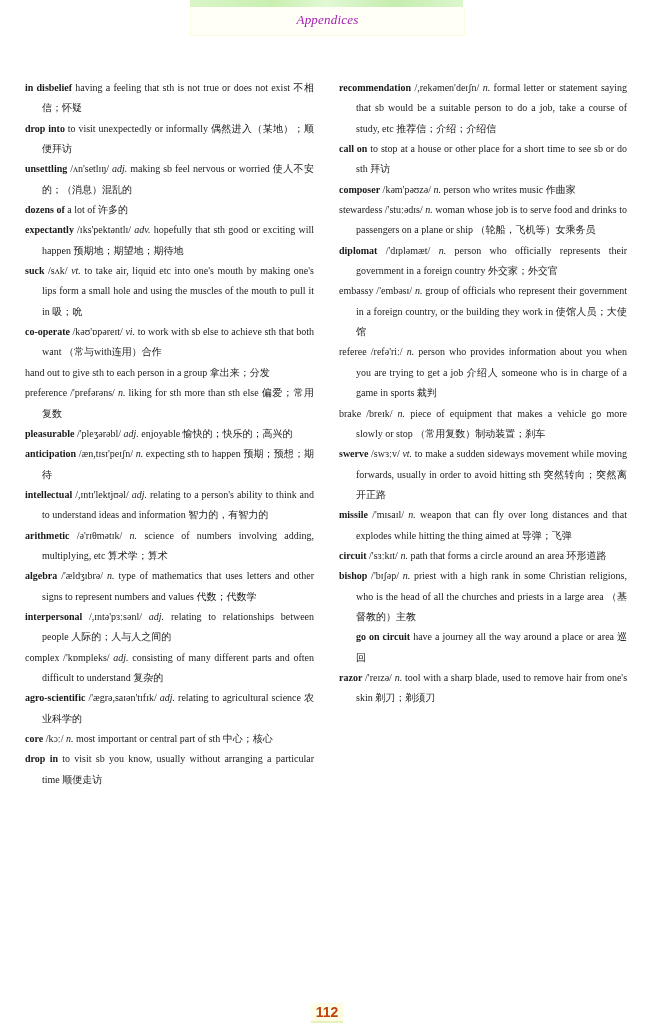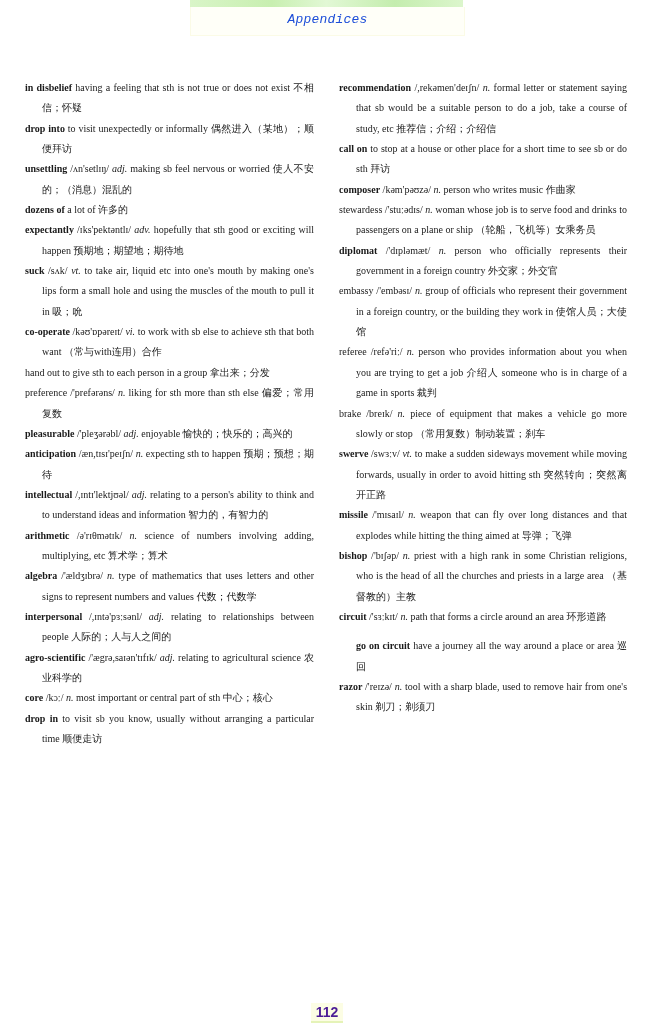--- a/index.html
+++ b/index.html
@@ -13,36 +13,36 @@
   .header-green {
     position: absolute; left: 0; top: 0; width: 100%; height: 7px;
     background: linear-gradient(90deg, #d9f5c8, #c8efb0 30%, #e2f8d5 50%, #c4edae 75%, #dcf6cc);
   }
   .header-box {
     position: absolute; left: 0; top: 7px; width: 100%; height: 28px;
     background: #fffff8; border-left: 1px solid #fbfbe6; border-right: 1px solid #fbfbe6; border-bottom: 1px solid #fbfbe6;
     text-align: center;
   }
   .header-title {
-    display: inline-block; margin-top: 5px; font-family: Liberation Mono, monospace; font-style: italic;
-    font-size: 13px; color: #1d4ed8; letter-spacing: 0.2px;
+    display: inline-block; margin-top: 5px; font-family: Liberation Serif, serif; font-style: italic;
+    font-size: 13px; color: #a21caf; letter-spacing: 0.2px;
   }
   .col {
     position: absolute; top: 78px; font-size: 10px; line-height: 20.35px;
   }
   .col-left { left: 25px; width: 289px; }
   .col-right { left: 339px; width: 288px; }
   .entry { text-indent: -17px; padding-left: 17px; text-align: justify; margin: 0; }
-  .entry.sub { padding-left: 17px; text-indent: 0; margin-top: 9px; }
+  .entry.sub { padding-left: 17px; text-indent: 0; }
   .hw { font-weight: bold; }
   .pos { font-style: italic; }
   .page-num {
     position: absolute; left: 311px; top: 1003px; width: 32px; height: 18px;
     background: #fcfde4; border-bottom: 2px solid #e5f3b8;
-    font-family: "Liberation Sans", sans-serif; font-weight: bold; font-size: 14px; text-align: center; line-height: 18px; color: #4c1d95;
+    font-family: "Liberation Sans", sans-serif; font-weight: bold; font-size: 14px; text-align: center; line-height: 18px; color: #c2410c;
   }
 </style>
 </head>
 <body>
 
 <div class="header-band">
   <div class="header-green"></div>
   <div class="header-box">
     <span class="header-title">Appendices</span>
   </div>
@@ -57,34 +57,35 @@
     <p class="entry"><span class="hw">suck</span> <span>/sʌk/</span> <span class="pos">vt.</span> <span>to take air, liquid etc into one's mouth by making one's lips form a small hole and using the muscles of the mouth to pull it in</span> <span>吸；吮</span></p>
     <p class="entry"><span class="hw">co-operate</span> <span>/kəʊ'ɒpəreɪt/</span> <span class="pos">vi.</span> <span>to work with sb else to achieve sth that both want</span> <span>（常与with连用）合作</span></p>
     <p class="entry"><span>hand out</span>  <span>to give sth to each person in a group</span> <span>拿出来；分发</span></p>
     <p class="entry"><span>preference</span> <span>/'prefərəns/</span> <span class="pos">n.</span> <span>liking for sth more than sth else</span> <span>偏爱；常用复数</span></p>
     <p class="entry"><span class="hw">pleasurable</span> <span>/'pleʒərəbl/</span> <span class="pos">adj.</span> <span>enjoyable</span> <span>愉快的；快乐的；高兴的</span></p>
     <p class="entry"><span class="hw">anticipation</span> <span>/æn,tɪsɪ'peɪʃn/</span> <span class="pos">n.</span> <span>expecting sth to happen</span> <span>预期；预想；期待</span></p>
     <p class="entry"><span class="hw">intellectual</span> <span>/,ɪntɪ'lektjʊəl/</span> <span class="pos">adj.</span> <span>relating to a person's ability to think and to understand ideas and information</span> <span>智力的，有智力的</span></p>
     <p class="entry"><span class="hw">arithmetic</span> <span>/ə'rɪθmətɪk/</span> <span class="pos">n.</span> <span>science of numbers involving adding, multiplying, etc</span> <span>算术学；算术</span></p>
     <p class="entry"><span class="hw">algebra</span> <span>/'ældʒɪbrə/</span> <span class="pos">n.</span> <span>type of mathematics that uses letters and other signs to represent numbers and values</span> <span>代数；代数学</span></p>
     <p class="entry"><span class="hw">interpersonal</span> <span>/,ɪntə'pɜːsənl/</span> <span class="pos">adj.</span> <span>relating to relationships between people</span> <span>人际的；人与人之间的</span></p>
+    <p class="entry"><span>complex</span> <span>/'kɒmpleks/</span> <span class="pos">adj.</span> <span>consisting of many different parts and often difficult to understand</span> <span>复杂的</span></p>
     <p class="entry"><span class="hw">agro-scientific</span> <span>/'ægrə,saɪən'tɪfɪk/</span> <span class="pos">adj.</span> <span>relating to agricultural science</span> <span>农业科学的</span></p>
     <p class="entry"><span class="hw">core</span> <span>/kɔː/</span> <span class="pos">n.</span> <span>most important or central part of sth</span> <span>中心；核心</span></p>
     <p class="entry"><span class="hw">drop in</span>  <span>to visit sb you know, usually without arranging a particular time</span> <span>顺便走访</span></p>
   </div>
 <div class="col col-right">
     <p class="entry"><span class="hw">recommendation</span> <span>/,rekəmen'deɪʃn/</span> <span class="pos">n.</span> <span>formal letter or statement saying that sb would be a suitable person to do a job, take a course of study, etc</span> <span>推荐信；介绍；介绍信</span></p>
     <p class="entry"><span class="hw">call on</span>  <span>to stop at a house or other place for a short time to see sb or do sth</span> <span>拜访</span></p>
     <p class="entry"><span class="hw">composer</span> <span>/kəm'pəʊzə/</span> <span class="pos">n.</span> <span>person who writes music</span> <span>作曲家</span></p>
     <p class="entry"><span>stewardess</span> <span>/'stuːədɪs/</span> <span class="pos">n.</span> <span>woman whose job is to serve food and drinks to passengers on a plane or ship</span> <span>（轮船，飞机等）女乘务员</span></p>
     <p class="entry"><span class="hw">diplomat</span> <span>/'dɪpləmæt/</span> <span class="pos">n.</span> <span>person who officially represents their government in a foreign country</span> <span>外交家；外交官</span></p>
     <p class="entry"><span>embassy</span> <span>/'embəsɪ/</span> <span class="pos">n.</span> <span>group of officials who represent their government in a foreign country, or the building they work in</span> <span>使馆人员；大使馆</span></p>
     <p class="entry"><span>referee</span> <span>/refə'riː/</span> <span class="pos">n.</span> <span>person who provides information about you when you are trying to get a job 介绍人 someone who is in charge of a game in sports</span> <span>裁判</span></p>
     <p class="entry"><span>brake</span> <span>/breɪk/</span> <span class="pos">n.</span> <span>piece of equipment that makes a vehicle go more slowly or stop</span> <span>（常用复数）制动装置；刹车</span></p>
     <p class="entry"><span class="hw">swerve</span> <span>/swɜːv/</span> <span class="pos">vt.</span> <span>to make a sudden sideways movement while moving forwards, usually in order to avoid hitting sth</span> <span>突然转向；突然离开正路</span></p>
     <p class="entry"><span class="hw">missile</span> <span>/'mɪsaɪl/</span> <span class="pos">n.</span> <span>weapon that can fly over long distances and that explodes while hitting the thing aimed at</span> <span>导弹；飞弹</span></p>
+    <p class="entry"><span class="hw">circuit</span> <span>/'sɜːkɪt/</span> <span class="pos">n.</span> <span>path that forms a circle around an area</span> <span>环形道路</span></p>
     <p class="entry"><span class="hw">bishop</span> <span>/'bɪʃəp/</span> <span class="pos">n.</span> <span>priest with a high rank in some Christian religions, who is the head of all the churches and priests in a large area</span> <span>（基督教的）主教</span></p>
-    <p class="entry"><span class="hw">circuit</span> <span>/'sɜːkɪt/</span> <span class="pos">n.</span> <span>path that forms a circle around an area</span> <span>环形道路</span></p>
     <p class="entry sub"><span class="hw">go on circuit</span>  <span>have a journey all the way around a place or area</span> <span>巡回</span></p>
     <p class="entry"><span class="hw">razor</span> <span>/'reɪzə/</span> <span class="pos">n.</span> <span>tool with a sharp blade, used to remove hair from one's skin</span> <span>剃刀；剃须刀</span></p>
   </div>
 
 <div class="page-num">112</div>
 
 </body></html>

